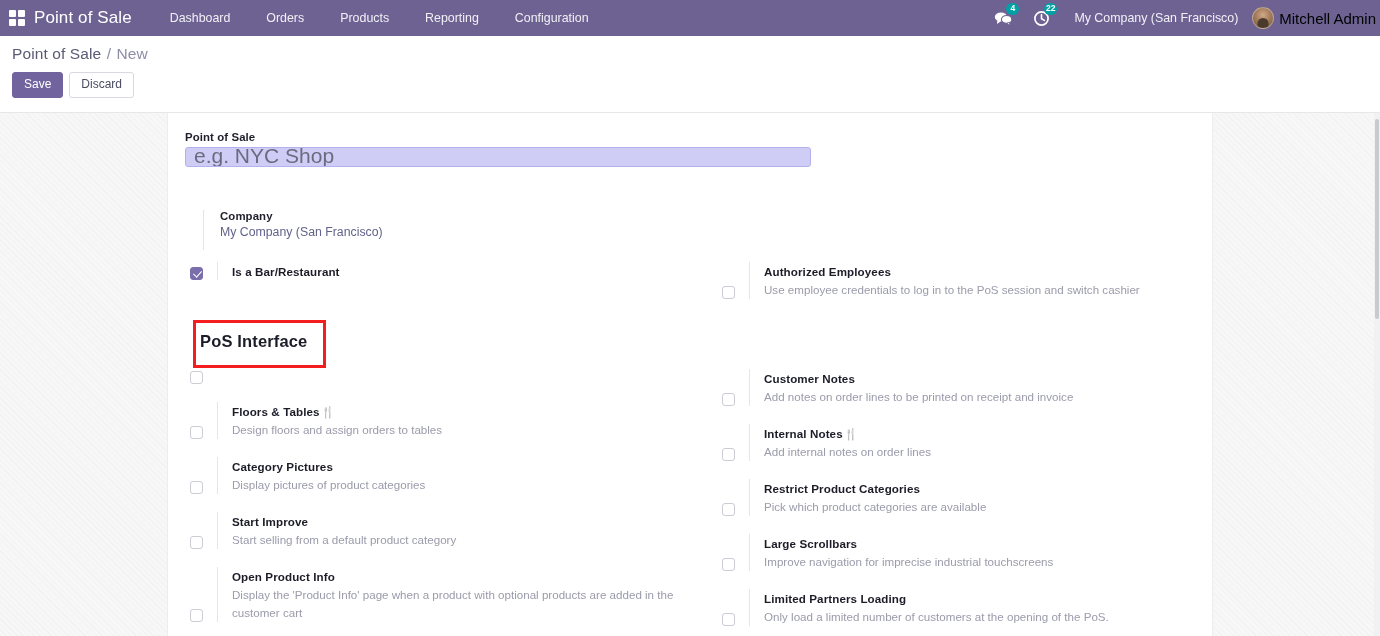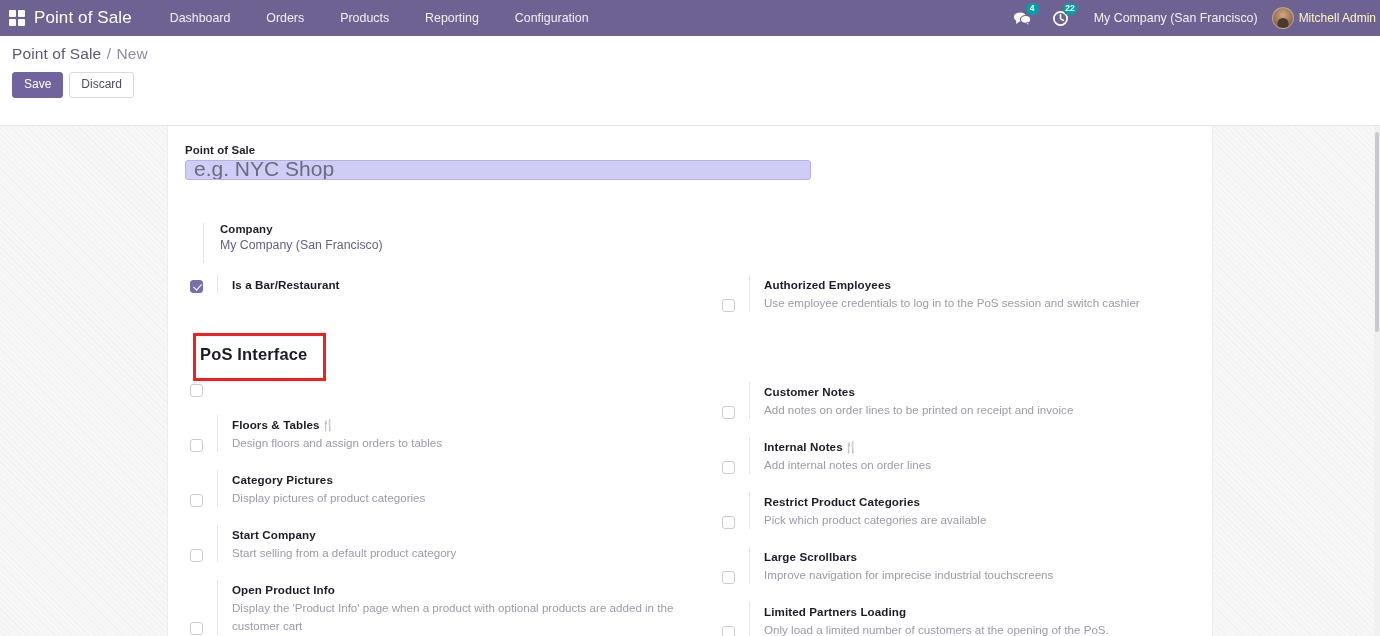--- a/index.html
+++ b/index.html
@@ -119,31 +119,31 @@
   .avatar::after {
     content: "";
     position: absolute;
     left: 50%; top: 52%;
     width: 11px; height: 11px;
     transform: translateX(-50%);
     border-radius: 50% 50% 40% 40%;
     background: #4a3a2c;
   }
   .user-name {
-    font-size: 12px;
-    color: #fef9c3;
+    font-size: 15px;
+    color: #000000;
     white-space: nowrap;
   }
 
   
   .control-panel {
     background: #ffffff;
     padding: 9px 0 0 0;
     border-bottom: 1px solid #e7e7e9;
-    height: 90px;
+    height: 77px;
   }
   .breadcrumb {
     font-size: 15.5px;
     color: #5a5a74;
     padding: 0 12px;
     letter-spacing: .1px;
   }
   .breadcrumb .crumb-prev { color: #5a5a74; }
   .breadcrumb .sep { color: #8d8da6; margin: 0 1px; }
   .breadcrumb .crumb-cur { color: #8d8da6; }
@@ -475,21 +475,21 @@
               <span class="cb"></span>
               <span class="setting-text">
                 <span class="setting-title">Category Pictures</span>
                 <span class="setting-desc" style="display:block">Display pictures of product categories</span>
               </span>
             </div>
 
             <div class="setting">
               <span class="cb"></span>
               <span class="setting-text">
-                <span class="setting-title">Start Company</span>
+                <span class="setting-title">Start Improve</span>
                 <span class="setting-desc" style="display:block">Start selling from a default product category</span>
               </span>
             </div>
 
             <div class="setting">
               <span class="cb"></span>
               <span class="setting-text">
                 <span class="setting-title">Open Product Info</span>
                 <span class="setting-desc" style="display:block;max-width:468px">Display the 'Product Info' page when a product with optional products are added in the customer cart</span>
               </span>

